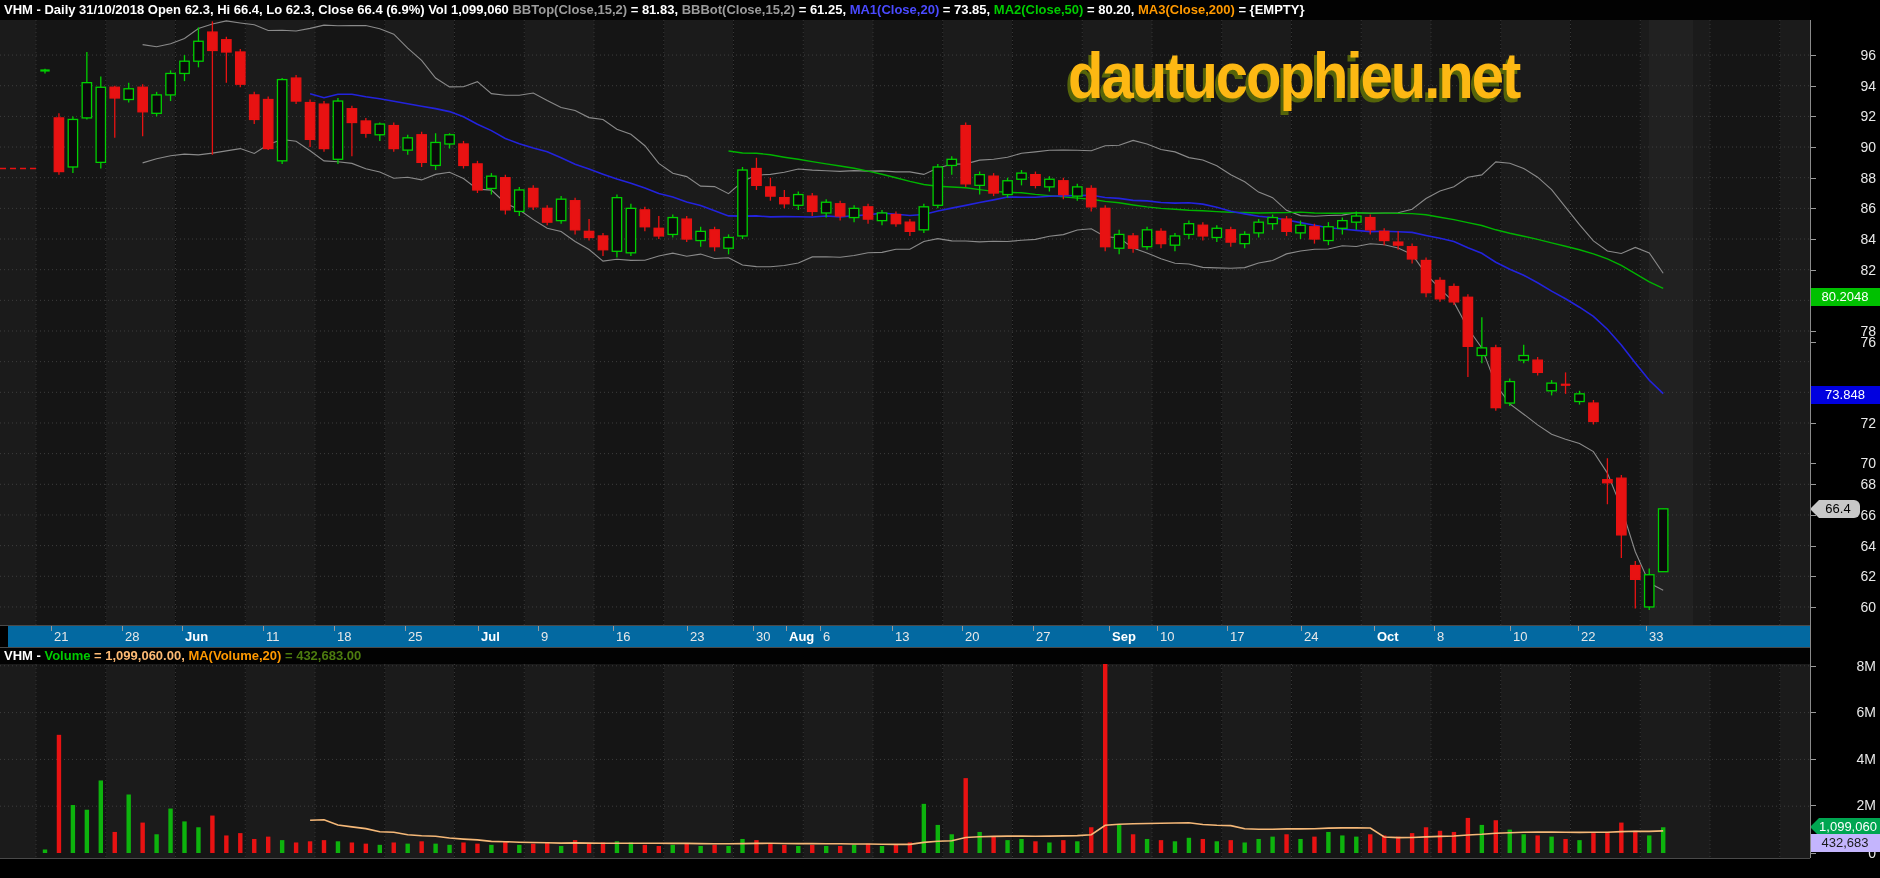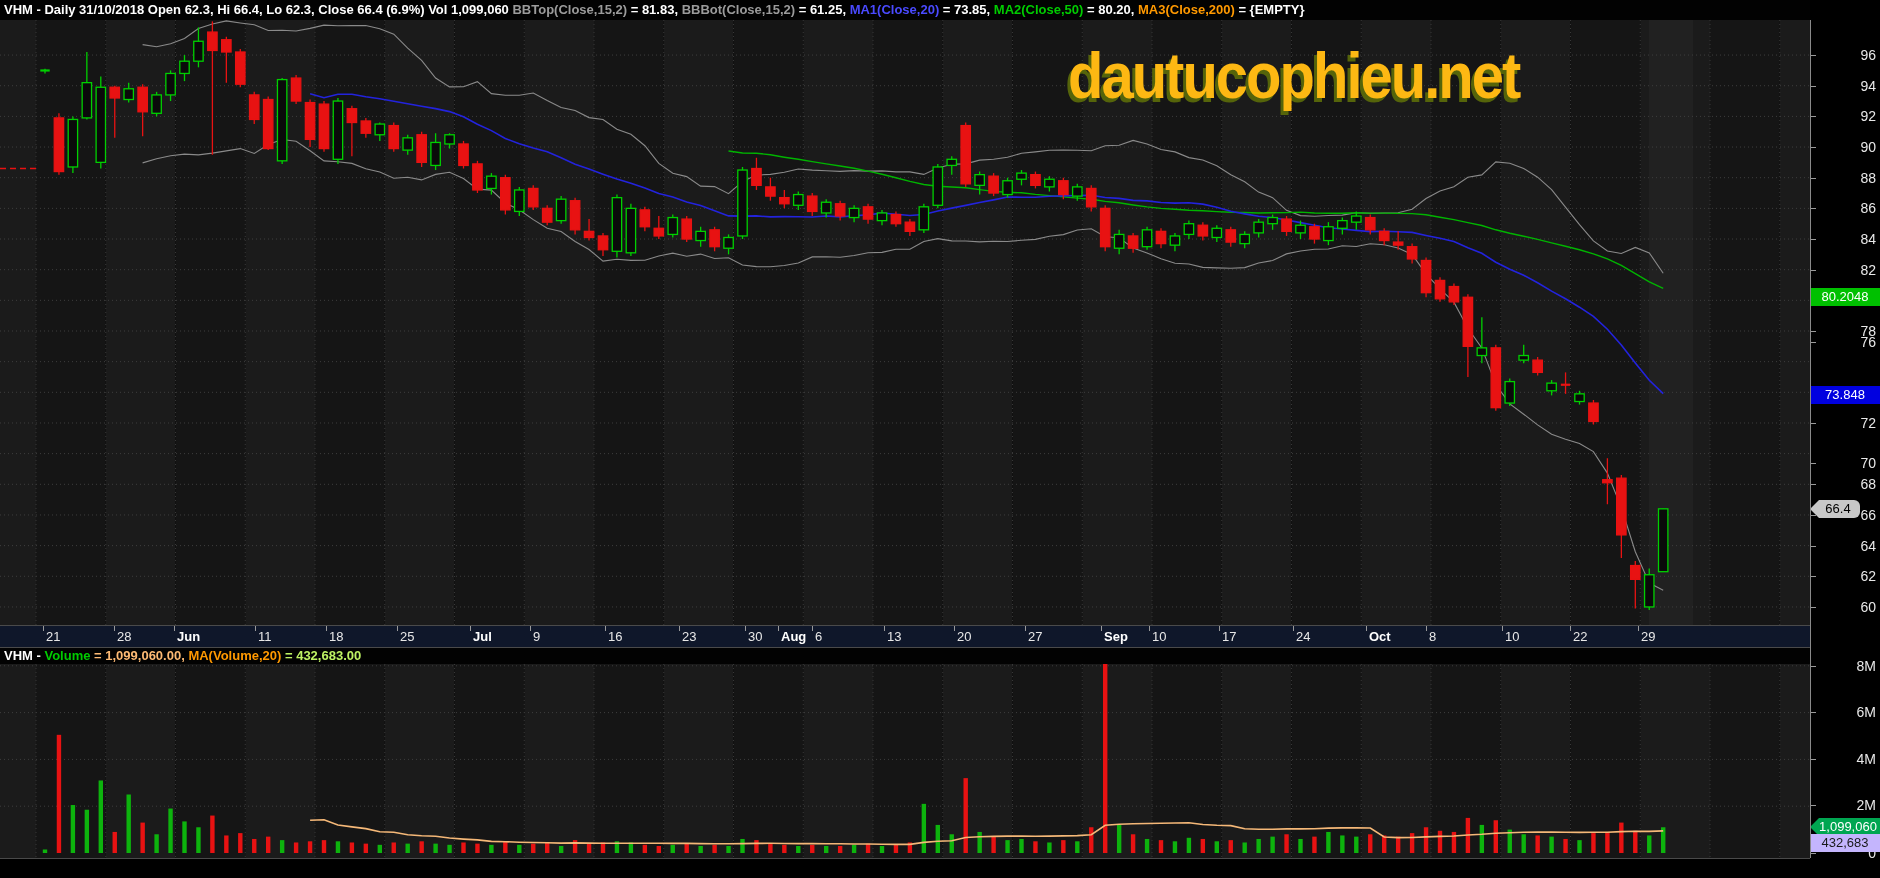--- a/index.html
+++ b/index.html
@@ -6,21 +6,21 @@
   #app{position:relative;width:1880px;height:878px;background:#000;overflow:hidden;
        font-family:"Liberation Sans",sans-serif;}
   #hdr{position:absolute;left:0;top:0;width:1880px;height:20px;background:#020202;
        line-height:20px;padding-left:4px;font-size:13px;font-weight:700;white-space:nowrap;}
   #hdr span{letter-spacing:0;}
   #pricePane{position:absolute;left:0;top:20px;width:1810px;height:605px;overflow:hidden;}
   #volPane{position:absolute;left:0;top:664px;width:1810px;height:194px;overflow:hidden;}
   #wm{position:absolute;left:1068px;top:38px;font-size:58px;font-weight:700;
       letter-spacing:-2px;color:#fdb813;transform:scaleY(1.12);transform-origin:top left;
       text-shadow:-3px 3px 0 #55640a;pointer-events:none;z-index:6;white-space:nowrap;}
-  #xaxis{position:absolute;left:0;top:626px;width:1810px;height:21px;background:#0f172a;}
+  #xaxis{position:absolute;left:8px;top:626px;width:1810px;height:21px;background:#0369a1;}
   .xt{position:absolute;top:0;height:21px;}
   .xt i{position:absolute;left:0;top:0;width:1px;height:5px;background:#9a9a9a;}
   .xt span{position:absolute;left:3px;top:3px;font-size:13px;color:#e8e8e8;}
   .xt.bold span{font-weight:700;color:#fff;}
   #volHdr{position:absolute;left:0;top:648px;width:1810px;height:16px;background:#020202;
           line-height:16px;padding-left:4px;font-size:13px;font-weight:700;white-space:nowrap;}
   #yaxis{position:absolute;left:1810px;top:0;width:70px;height:878px;background:#000;z-index:4;}
   .tick{position:absolute;left:0;width:70px;height:18px;}
   .tick i{position:absolute;left:0;top:9px;width:6px;height:1px;background:#9a9a9a;}
   .tick b{position:absolute;right:4px;top:0;font-weight:400;font-size:14px;color:#e8e8e8;
@@ -444,24 +444,24 @@
       <div class="xt" style="left: 1502px;">
         <i></i>
         <span>10</span>
       </div>
       <div class="xt" style="left: 1570px;">
         <i></i>
         <span>22</span>
       </div>
       <div class="xt" style="left: 1638px;">
         <i></i>
-        <span>29</span>
+        <span>33</span>
       </div>
     </div>
-  <div id="volHdr"><span style="color: rgb(255, 255, 255);">VHM - </span><span style="color: rgb(0, 204, 0);">Volume</span><span style="color: #fdba74;"> = 1,099,060.00, </span><span style="color: rgb(255, 153, 0);">MA(Volume,20)</span><span style="color: #bef264;"> = 432,683.00</span></div>
+  <div id="volHdr"><span style="color: rgb(255, 255, 255);">VHM - </span><span style="color: rgb(0, 204, 0);">Volume</span><span style="color: #fdba74;"> = 1,099,060.00, </span><span style="color: rgb(255, 153, 0);">MA(Volume,20)</span><span style="color: #4d7c0f;"> = 432,683.00</span></div>
   <div id="volPane"><svg width="1810" height="194" viewBox="0 0 1810 194">
         <rect x="-33.75" y="0" width="69.75" height="194" fill="#1b1b1b"></rect>
         <rect x="36" y="0" width="69.75" height="194" fill="#151515"></rect>
         <rect x="105.75" y="0" width="69.75" height="194" fill="#1b1b1b"></rect>
         <rect x="175.5" y="0" width="69.75" height="194" fill="#151515"></rect>
         <rect x="245.25" y="0" width="69.75" height="194" fill="#1b1b1b"></rect>
         <rect x="315" y="0" width="69.75" height="194" fill="#151515"></rect>
         <rect x="384.75" y="0" width="69.75" height="194" fill="#1b1b1b"></rect>
         <rect x="454.5" y="0" width="69.75" height="194" fill="#151515"></rect>
         <rect x="524.25" y="0" width="69.75" height="194" fill="#1b1b1b"></rect>

